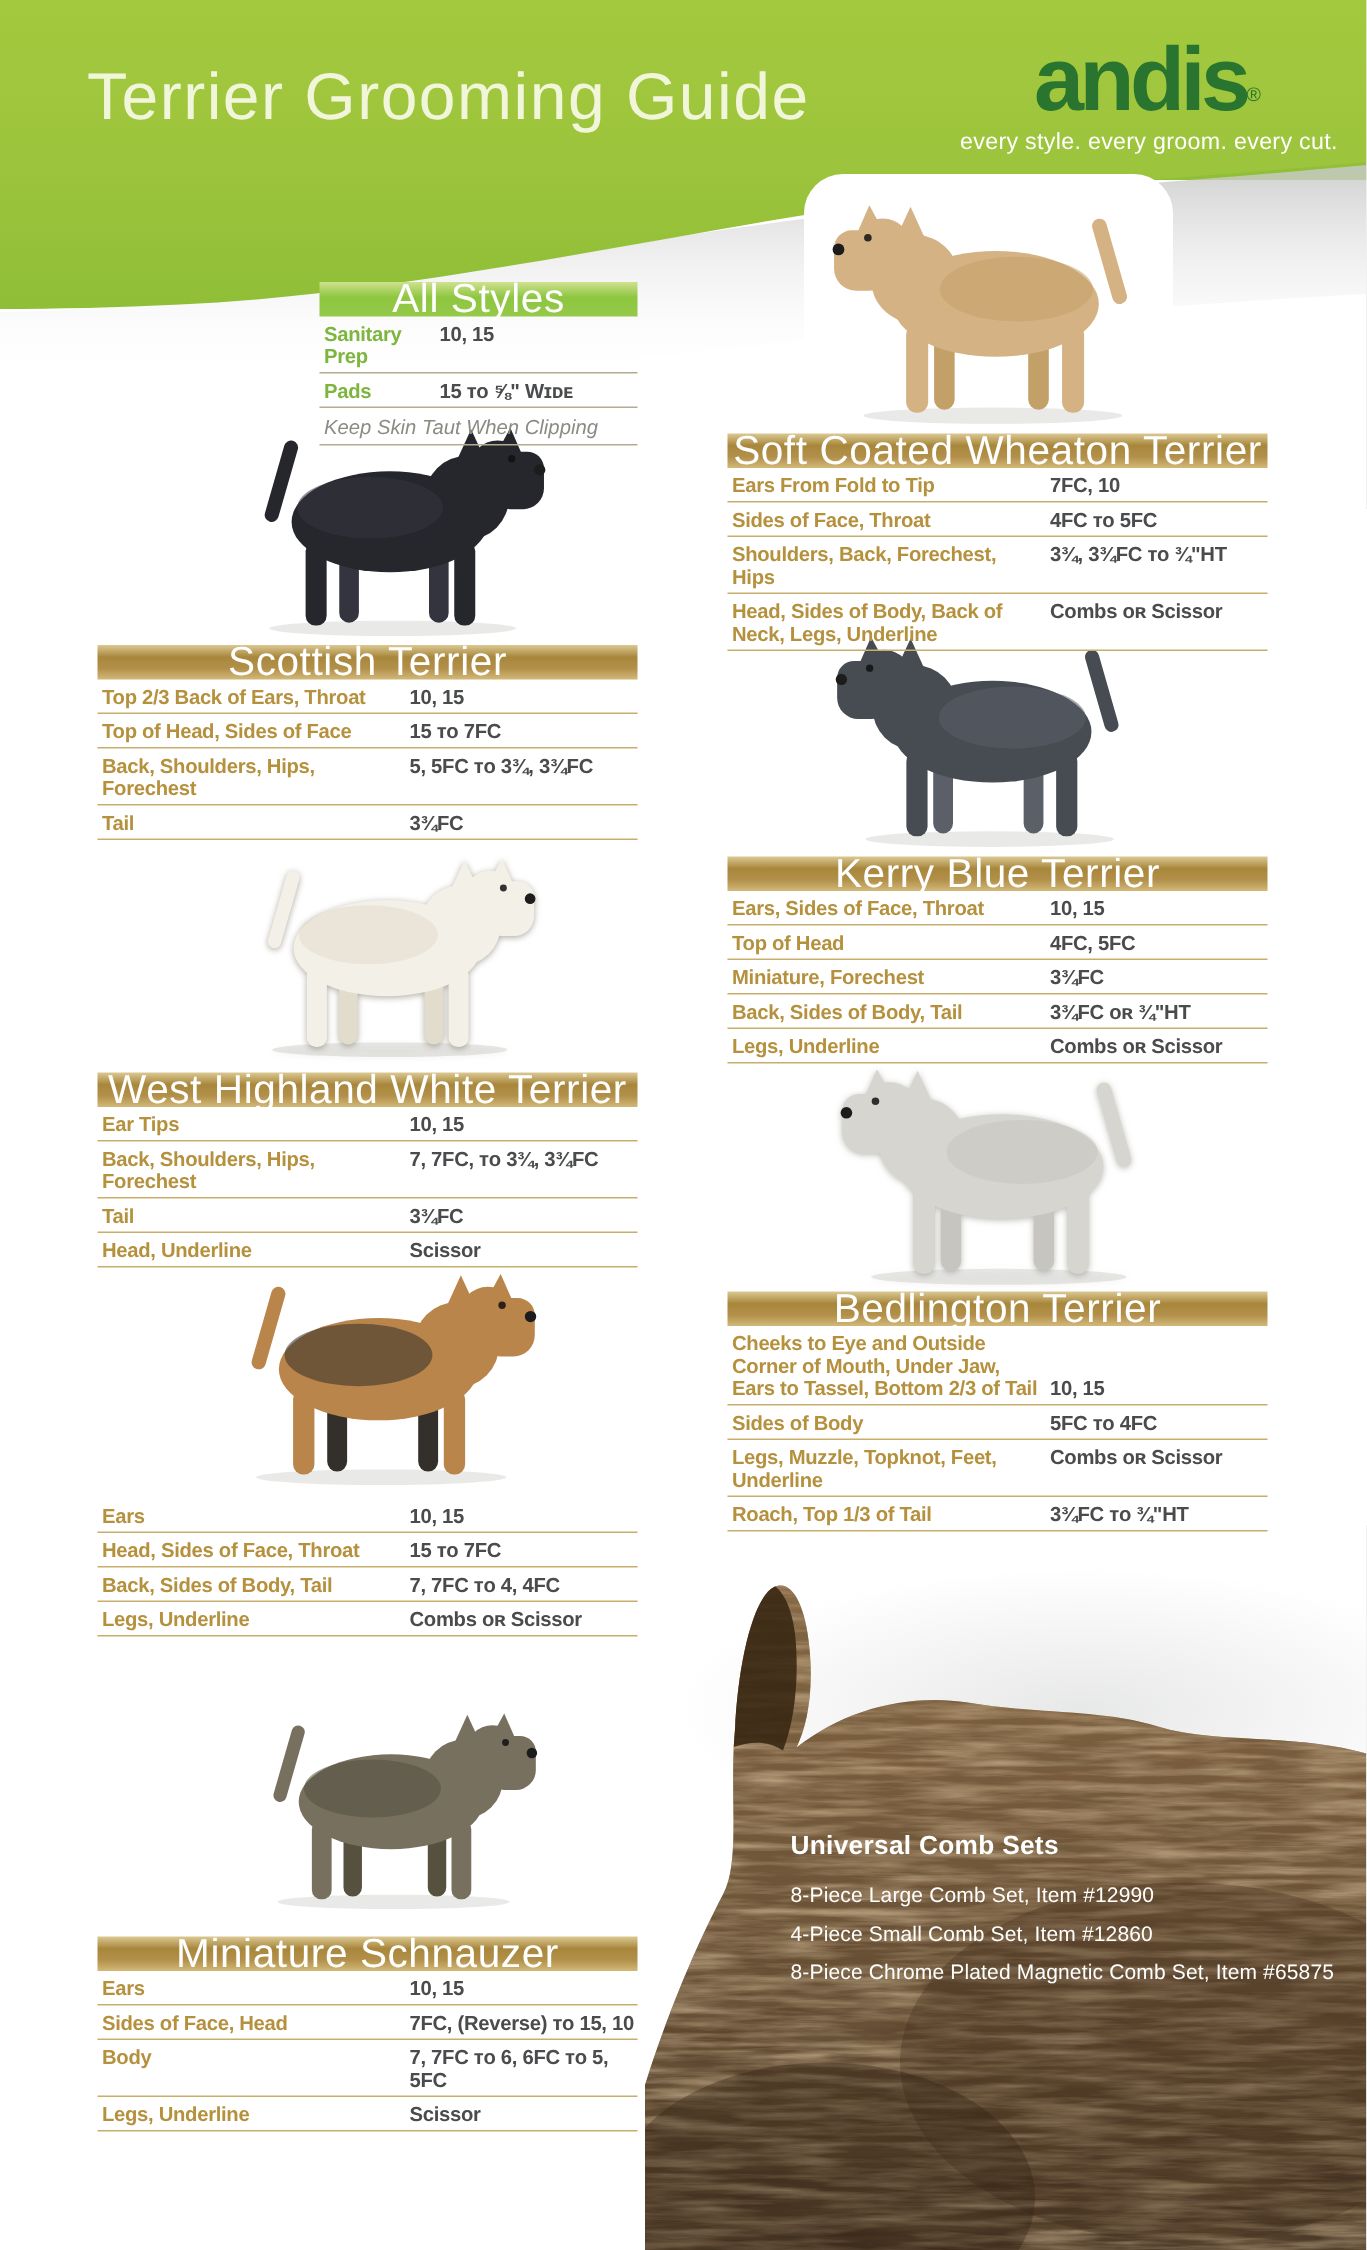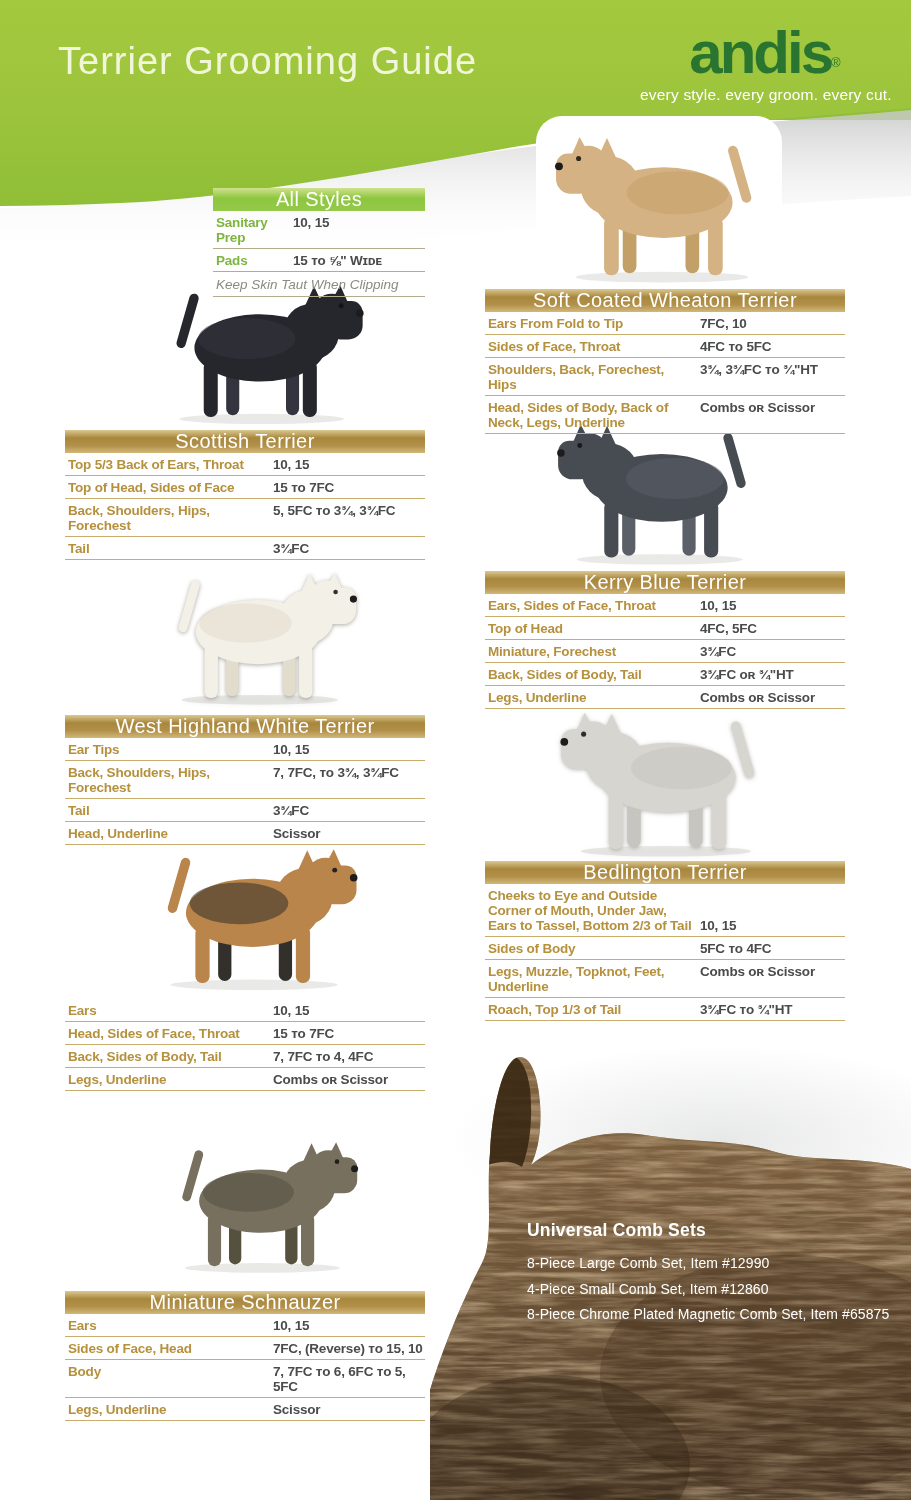--- a/index.html
+++ b/index.html
@@ -1,28 +1,28 @@
 <!DOCTYPE html>
 <html><head>
 <meta charset="utf-8">
 <style>
   html,body{margin:0;padding:0;background:#e8e8e8;}
   #stage{position:relative;width:911px;height:1500px;background:#ffffff;overflow:hidden;
          font-family:"Liberation Sans","DejaVu Sans",sans-serif;margin:0 auto;}
   
   #header-svg{position:absolute;left:0;top:0;z-index:1;}
-  #page-title{position:absolute;left:58px;top:40px;z-index:3;font-size:38px;letter-spacing:1px;
+  #page-title{position:absolute;left:58px;top:40px;z-index:3;font-size:44px;letter-spacing:1px;
               color:#f1f6da;font-weight:400;}
   #logo-block{position:absolute;left:640px;top:24px;width:250px;z-index:3;text-align:center;}
   #logo-text{font-size:60px;font-weight:bold;letter-spacing:-3px;color:#29752f;line-height:58px;}
   #logo-reg{font-size:13px;color:#29752f;vertical-align:6px;letter-spacing:0;}
   #logo-tagline{font-size:15.5px;color:#ffffff;margin-top:4px;letter-spacing:.2px;white-space:nowrap;}
   
   .spec{position:absolute;z-index:4;}
-  .band{margin:0;height:23px;line-height:23px;text-align:center;color:#fff;font-size:20px;
+  .band{margin:0;height:23px;line-height:23px;text-align:center;color:#fff;font-size:27px;
         font-weight:400;letter-spacing:.4px;
         background:linear-gradient(180deg,#dbc892 0%,#a8873c 35%,#b2904a 68%,#d2b878 100%);}
   .spec.green .band{background:linear-gradient(180deg,#cfe18f 0%,#8dc63f 45%,#95c94a 100%);}
   .rows{}
   .row{display:flex;min-height:15px;padding:4px 0 3px 3px;border-bottom:1.5px solid #c8ad6c;
        font-size:13.5px;font-weight:bold;letter-spacing:-.2px;line-height:15px;}
   .spec.green .row,.spec.green .note{border-bottom:1.5px solid #b3ac8e;}
   .row .label{flex:1 1 auto;color:#b5913e;padding-right:6px;}
   .spec.green .row .label{color:#7db53f;}
   .row .value{color:#4a4b4d;}
@@ -193,21 +193,21 @@
           <span class="label">Pads</span>
           <span class="value">15 ᴛᴏ ⅝" Wɪᴅᴇ</span>
         </div>
         <div class="note">Keep Skin Taut When Clipping</div>
       </div>
     </section>
     <section class="spec gold col-left" id="sec-scottish-terrier">
       <h2 class="band">Scottish Terrier</h2>
       <div class="rows">
         <div class="row">
-          <span class="label">Top 5/3 Back of Ears, Throat</span>
+          <span class="label">Top 2/3 Back of Ears, Throat</span>
           <span class="value">10, 15</span>
         </div>
         <div class="row">
           <span class="label">Top of Head, Sides of Face</span>
           <span class="value">15 ᴛᴏ 7FC</span>
         </div>
         <div class="row">
           <span class="label">Back, Shoulders, Hips, Forechest</span>
           <span class="value">5, 5FC ᴛᴏ 3¾, 3¾FC</span>
         </div>

